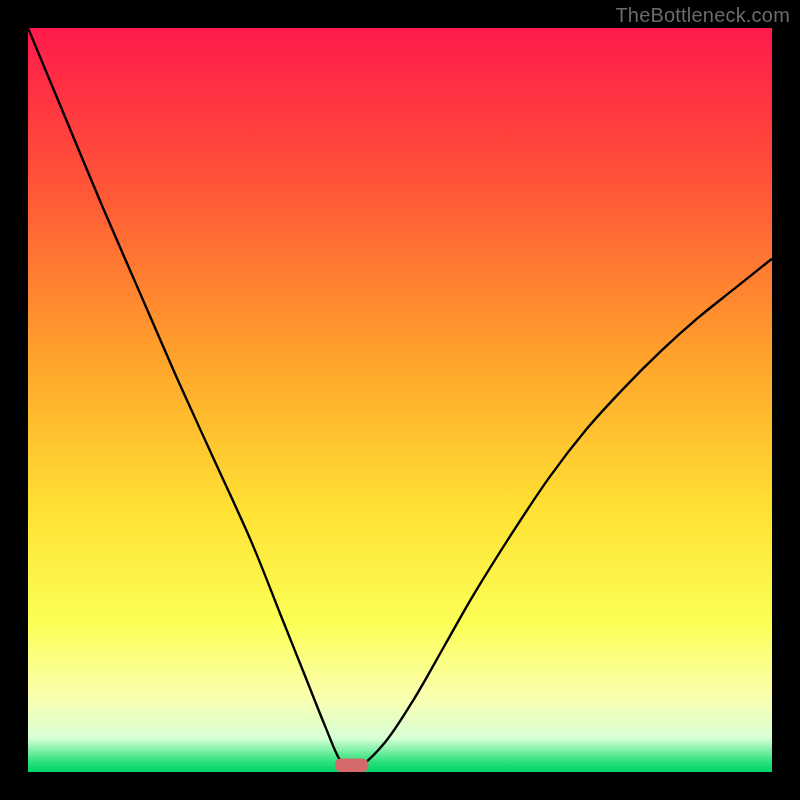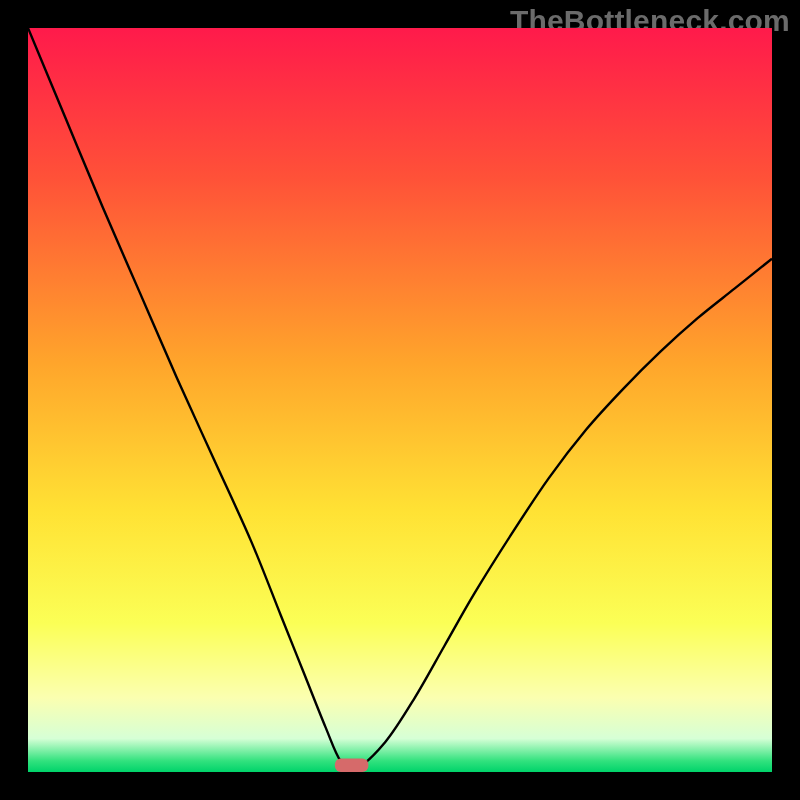--- a/index.html
+++ b/index.html
@@ -24,23 +24,23 @@
     left: 0;
     top: 0;
     width: 744px;
     height: 744px;
   }
   .watermark {
     position: absolute;
     top: 4px;
     right: 10px;
     color: #6b6b6b;
-    font-size: 30px;
+    font-size: 20px;
     letter-spacing: 0.2px;
-    font-weight: 700;
+    font-weight: 400;
     user-select: none;
   }
   svg { display: block; }
 </style>
 </head>
 <body>
 
 <div class="watermark">TheBottleneck.com</div>
 
 <div class="frame">

